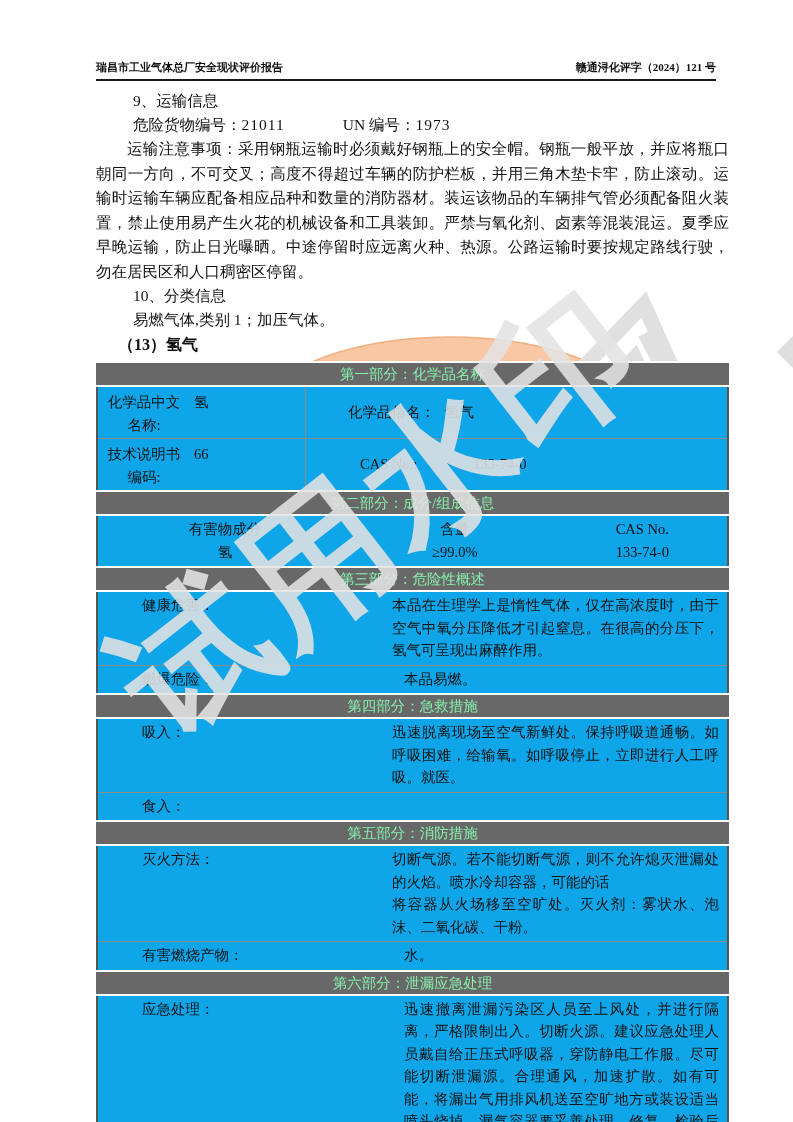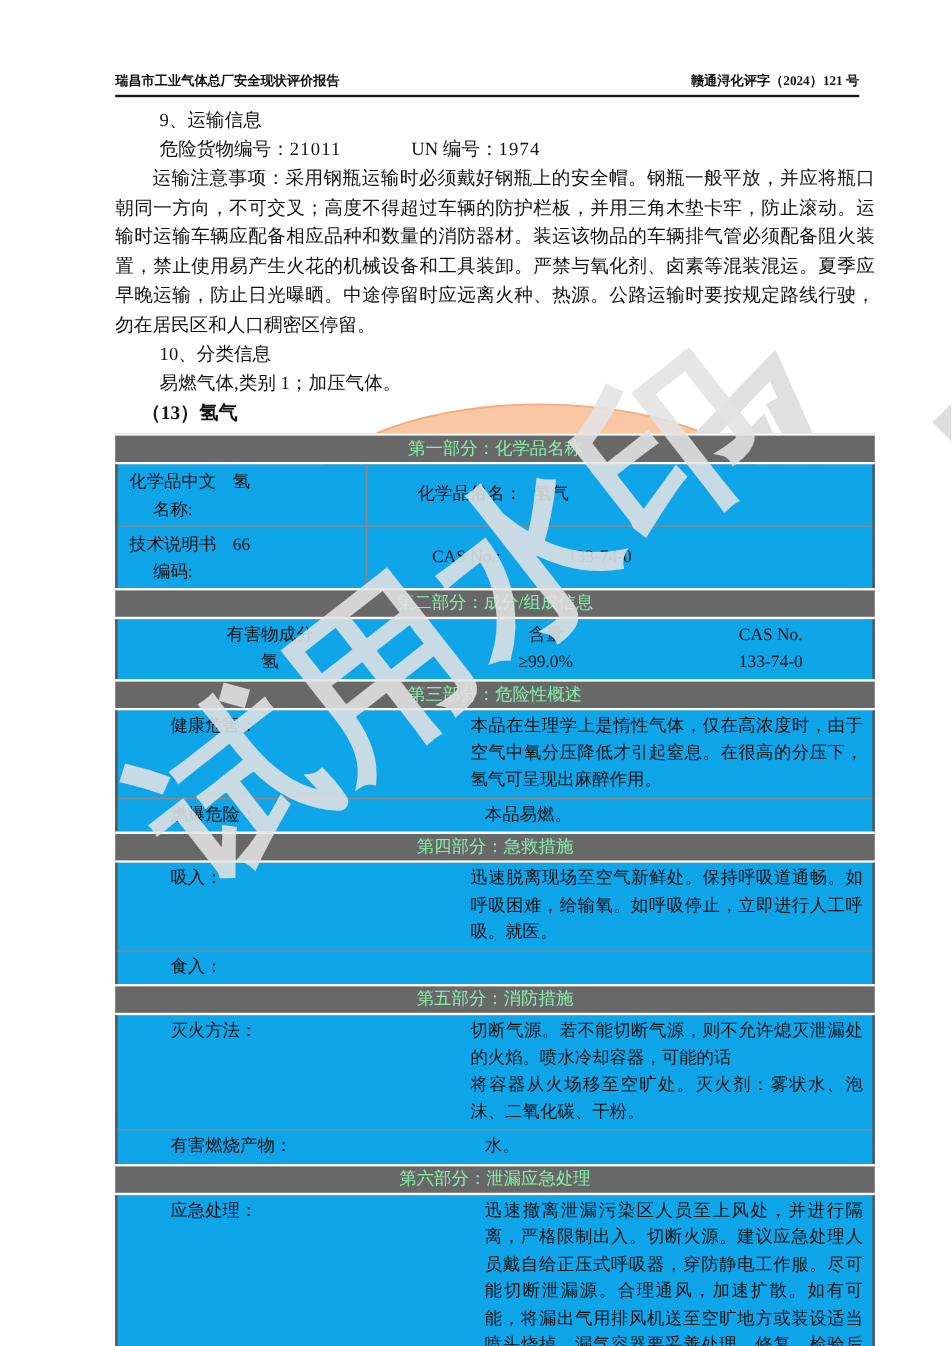--- a/index.html
+++ b/index.html
@@ -60,21 +60,21 @@
 
   <div class="content">
 
     <div class="doc-header">
       <span>瑞昌市工业气体总厂安全现状评价报告</span>
       <span>赣通浔化评字（2024）121 号</span>
     </div>
 
     <div class="bodytext">
       <div class="ln-indent">9、运输信息</div>
-      <div class="ln-indent dgline"><span>危险货物编号：</span><span class="val">21011</span><span class="gap"></span><span>UN 编号：</span><span class="val">1974</span></div>
+      <div class="ln-indent dgline"><span>危险货物编号：</span><span class="val">21011</span><span class="gap"></span><span>UN 编号：</span><span class="val">1973</span></div>
       <div class="para">运输注意事项：采用钢瓶运输时必须戴好钢瓶上的安全帽。钢瓶一般平放，并应将瓶口朝同一方向，不可交叉；高度不得超过车辆的防护栏板，并用三角木垫卡牢，防止滚动。运输时运输车辆应配备相应品种和数量的消防器材。装运该物品的车辆排气管必须配备阻火装置，禁止使用易产生火花的机械设备和工具装卸。严禁与氧化剂、卤素等混装混运。夏季应早晚运输，防止日光曝晒。中途停留时应远离火种、热源。公路运输时要按规定路线行驶，勿在居民区和人口稠密区停留。</div>
       <div class="ln-indent">10、分类信息</div>
       <div class="ln-indent">易燃气体,类别 1；加压气体。</div>
       <div class="msds-title">（13）氢气</div>
     </div>
 
     <div class="tbl">
 
       <div class="sec-header">第一部分：化学品名称</div>
       <div class="rows">

